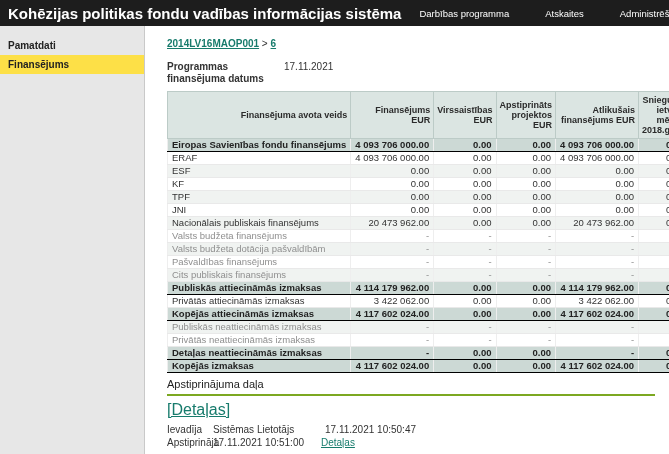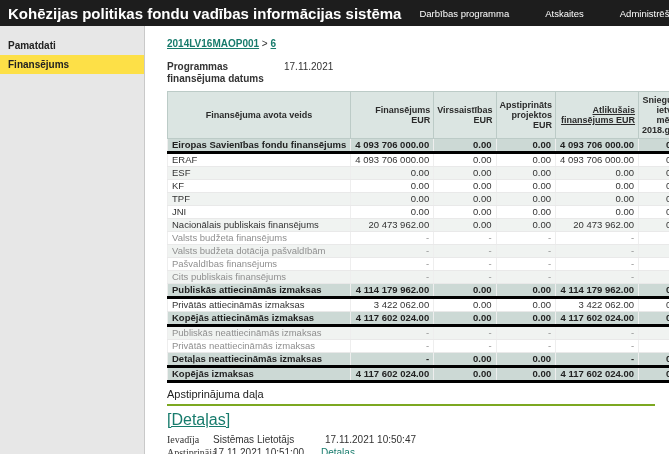--- a/index.html
+++ b/index.html
@@ -28,42 +28,42 @@
   .breadcrumb { font-size:10px; margin-bottom:12px; color:#333; }
   .breadcrumb a { color:#177b6c; text-decoration:underline; font-weight:bold; }
   .date-row { display:flex; margin-bottom:6px; }
   .date-label { width:117px; font-weight:bold; font-size:10px; line-height:12px; }
   .date-value { font-size:10px; line-height:12px; }
 
   
   table.fin { border-collapse:collapse; width:488px; }
   .fin th { background:#dbe5e2; font-weight:bold; font-size:9px; line-height:10px; padding:3px 3px;
             text-align:right; vertical-align:middle; border:1px solid #bccbc7; color:#2b2b2b; }
-  .fin th.col-label { text-align:center; width:130px; }
+  .fin th.col-label { text-align:right; width:130px; }
   .fin th.c2 { width:84px; }
   .fin th.c3 { width:62px; }
   .fin th.c4 { width:64px; }
-  .fin th.c5 { width:80px;text-decoration:underline; }
+  .fin th.c5 { width:80px; }
   .fin th.c6 { width:68px; }
   .fin td { font-size:9.5px; line-height:10px; height:12px; padding:1px 4px; text-align:right;
             white-space:nowrap; border-bottom:1px solid #e9e9e9; border-left:1px solid #eeeeee;
             border-right:1px solid #eeeeee; }
   .fin td.label { text-align:left; }
   .fin tr.shade { background:#f0f3f1; }
   .fin tr.bold { background:#ccd9d5; font-weight:bold; color:#222; }
-  .fin tr.bold td { border-bottom:3px solid #000000; }
+  .fin tr.bold td { border-bottom:1px solid #000000; }
   .fin tr.muted td { color:#8f8f8f; }
 
   
   .approval-title { margin-top:5px; font-size:11px; color:#222; }
   .approval-divider { width:488px; height:2px; background:#7ca821; margin:4px 0 5px; }
   .details-link { color:#177b6c; text-decoration:underline; font-size:16px; }
   .approval-rows { margin-top:4px; }
   .approval-row { display:flex; font-size:10px; line-height:13px; }
-  .appr-label { width:46px; flex:none;font-family:Liberation Serif, serif; }
+  .appr-label { width:46px; flex:none; }
   .appr-user { width:112px; flex:none; }
   .appr-time { width:102px; flex:none; }
   .appr-link { color:#177b6c; text-decoration:underline; margin-left:6px; }
 
   
   .footer-btn-row { text-align:center; margin-top:10px; }
   .btn { font-family:inherit; font-size:10px; padding:3px 12px; background:#efefef;
          border:1px solid #6f6f6f; border-radius:2px; cursor:pointer; color:#111; }
 </style>
 </head>

